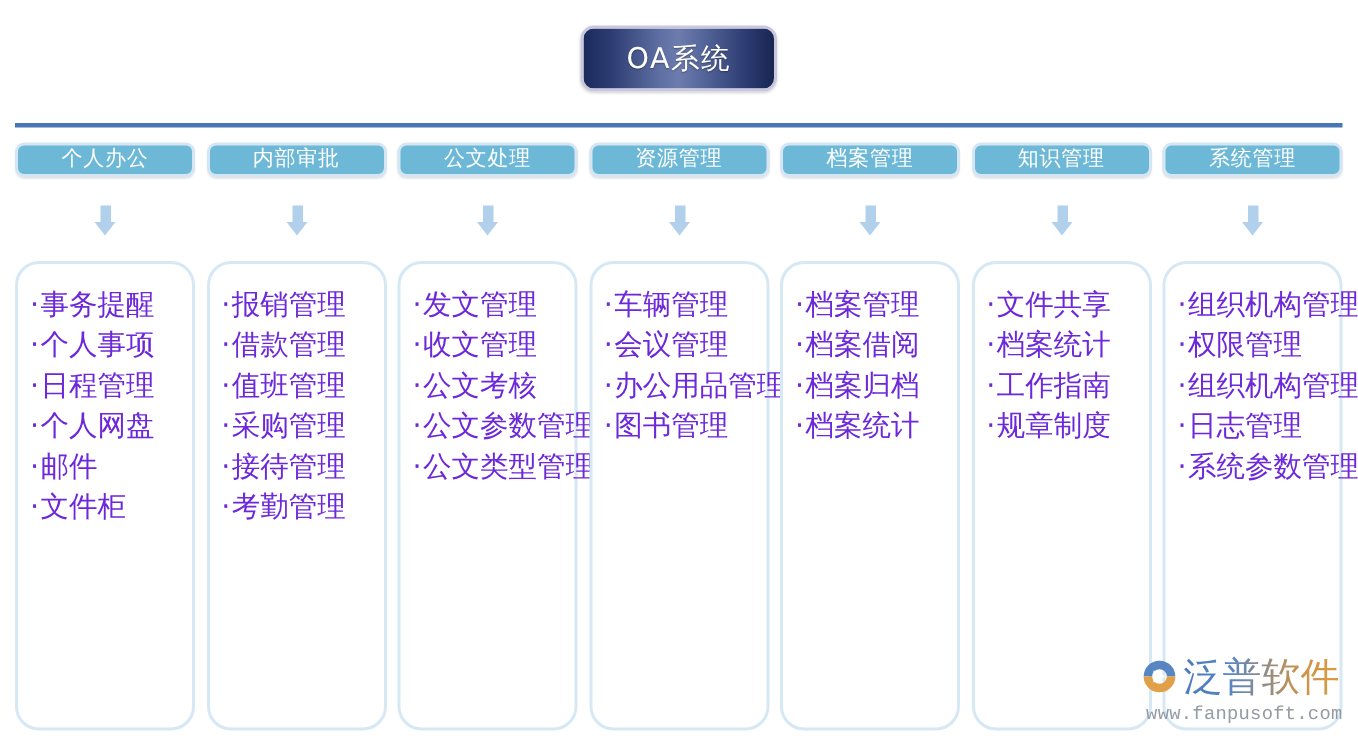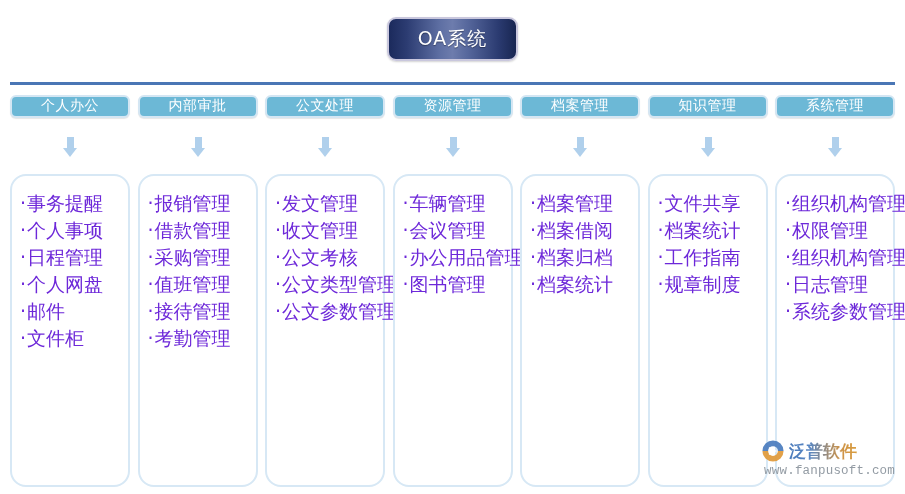--- a/index.html
+++ b/index.html
@@ -159,22 +159,22 @@
   #logo-row {
     display: flex;
     align-items: center;
     gap: 3px;
   }
   #logo-mark {
     width: 26px; height: 26px;
     flex: none;
   }
   #logo-name {
-    font-size: 17px;
-    font-weight: bold;
+    font-size: 26px;
+    font-weight: normal;
     background: linear-gradient(to right, #3b6fb5 0%, #4a7cbe 30%, #c98a3a 75%, #d6952f 100%);
     -webkit-background-clip: text;
     background-clip: text;
     color: transparent;
     letter-spacing: 0px;
   }
   #logo-url {
     font-size: 12.5px;
     color: #8a939c;
     letter-spacing: 0.2px;
@@ -216,40 +216,40 @@
       <div class="col-header">
         <span>内部审批</span>
       </div>
       <div class="arrow">
         <div class="shaft"></div>
         <div class="head"></div>
       </div>
       <div class="col-body">
         <div class="item"><span class="dot">·</span><span>报销管理</span></div>
         <div class="item"><span class="dot">·</span><span>借款管理</span></div>
+        <div class="item"><span class="dot">·</span><span>值班管理</span></div>
         <div class="item"><span class="dot">·</span><span>采购管理</span></div>
-        <div class="item"><span class="dot">·</span><span>值班管理</span></div>
         <div class="item"><span class="dot">·</span><span>接待管理</span></div>
         <div class="item"><span class="dot">·</span><span>考勤管理</span></div>
       </div>
     </div>
     <div class="column">
       <div class="col-header">
         <span>公文处理</span>
       </div>
       <div class="arrow">
         <div class="shaft"></div>
         <div class="head"></div>
       </div>
       <div class="col-body">
         <div class="item"><span class="dot">·</span><span>发文管理</span></div>
         <div class="item"><span class="dot">·</span><span>收文管理</span></div>
         <div class="item"><span class="dot">·</span><span>公文考核</span></div>
+        <div class="item"><span class="dot">·</span><span>公文参数管理</span></div>
         <div class="item"><span class="dot">·</span><span>公文类型管理</span></div>
-        <div class="item"><span class="dot">·</span><span>公文参数管理</span></div>
       </div>
     </div>
     <div class="column">
       <div class="col-header">
         <span>资源管理</span>
       </div>
       <div class="arrow">
         <div class="shaft"></div>
         <div class="head"></div>
       </div>

